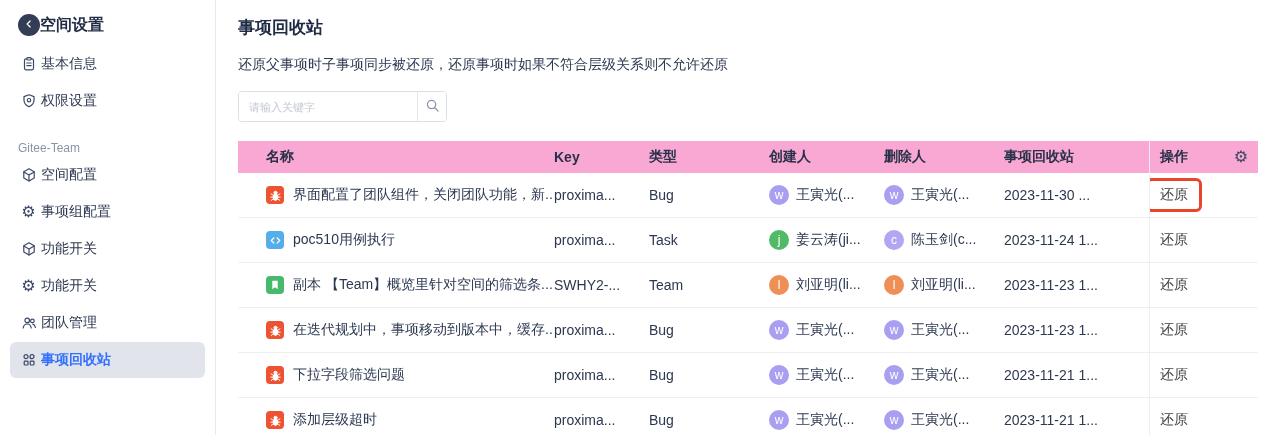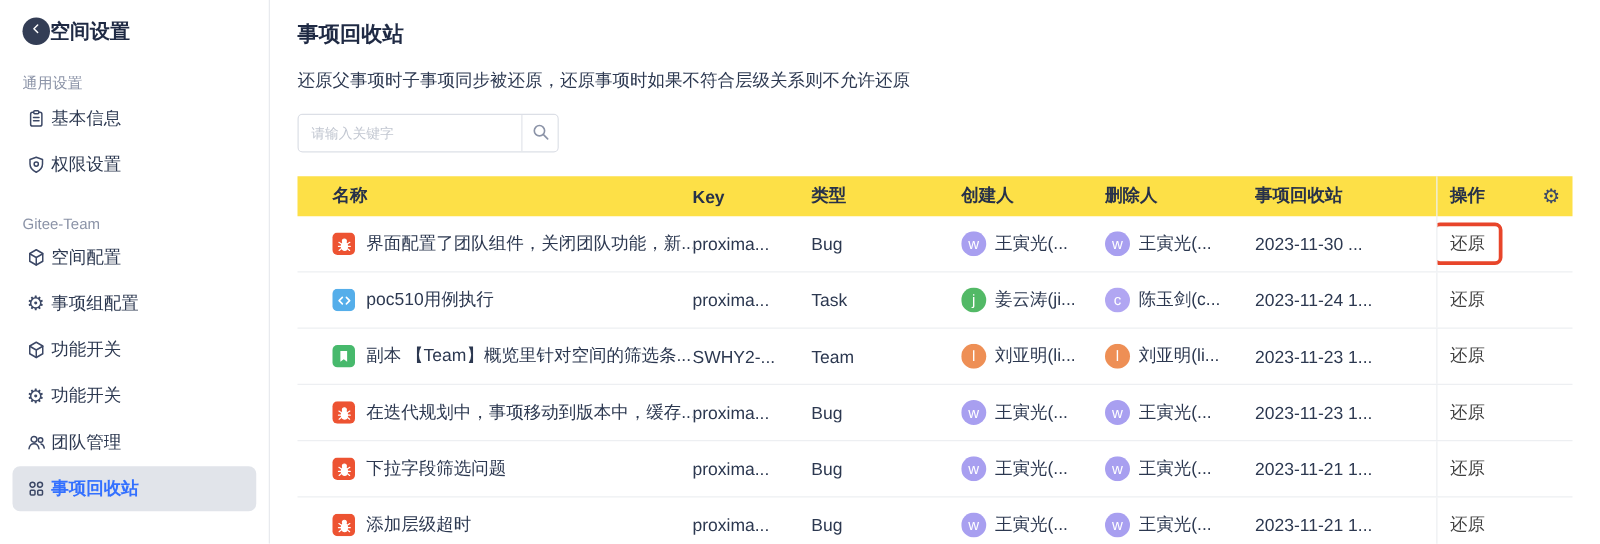--- a/index.html
+++ b/index.html
@@ -31,21 +31,21 @@
   .search-input { width:178px; border:none; outline:none; padding:0 10px; font-size:11px;
     color:#2c3850; font-family:inherit; }
   .search-input::placeholder { color:#c2c7d1; }
   .search-btn { width:29px; border:none; border-left:1px solid #e4e6eb; background:#fff;
     display:flex; align-items:center; justify-content:center; cursor:pointer; }
 
   
   .table { margin-top:19px; }
   .tr { display:grid; grid-template-columns: 1fr 95px 120px 115px 120px 145px 75px 34px;
     align-items:center; }
-  .thead { background:#fde047; height:32px; font-size:14px; font-weight:bold; color:#273149; }
+  .thead { background:#f9a8d4; height:32px; font-size:14px; font-weight:bold; color:#273149; }
   .tbody .tr { height:45px; border-bottom:1px solid #edeff2; font-size:14px; }
   .cell { padding-right:6px; white-space:nowrap; overflow:hidden; }
   .cell-name { padding-left:28px; display:flex; align-items:center; gap:9px; }
   .cell-action { border-left:1px solid #edeff2; height:100%; display:flex; align-items:center;
     padding-left:10px; }
   .thead .cell-action { font-weight:bold; }
   .type-badge { width:18px; height:18px; border-radius:4px; display:flex; align-items:center;
     justify-content:center; flex:none; }
   .avatar-cell { display:flex; align-items:center; gap:7px; }
   .avatar { width:20px; height:20px; border-radius:50%; color:#fff; font-size:12px;
@@ -65,21 +65,20 @@
         <span class="sb-icon">
           <svg width="12" height="12" viewBox="0 0 16 16">
               <path d="M9.5 4L5.5 8l4 4" fill="none" stroke="#fff" stroke-width="1.6" stroke-linecap="round" stroke-linejoin="round"></path>
             </svg>
         </span>
       </span>
       <span class="sb-title">空间设置</span>
     </div>
     <div id="sidebar-sections">
   <div>
-    <div class="sb-section-label">通用设置</div>
 
   <div class="sb-item">
     <span class="sb-icon">
               <svg width="16" height="16" viewBox="0 0 16 16" fill="none" stroke="currentColor" stroke-width="1.2" stroke-linecap="round" stroke-linejoin="round">
                 <rect x="3.5" y="2.8" width="9" height="11" rx="1.5"></rect>
                 <rect x="6" y="1.6" width="4" height="2.4" rx="0.8" fill="#fff"></rect>
                 <path d="M5.8 7h4.4M5.8 9.6h4.4"></path>
               </svg>
             </span>
     <span>基本信息</span>

